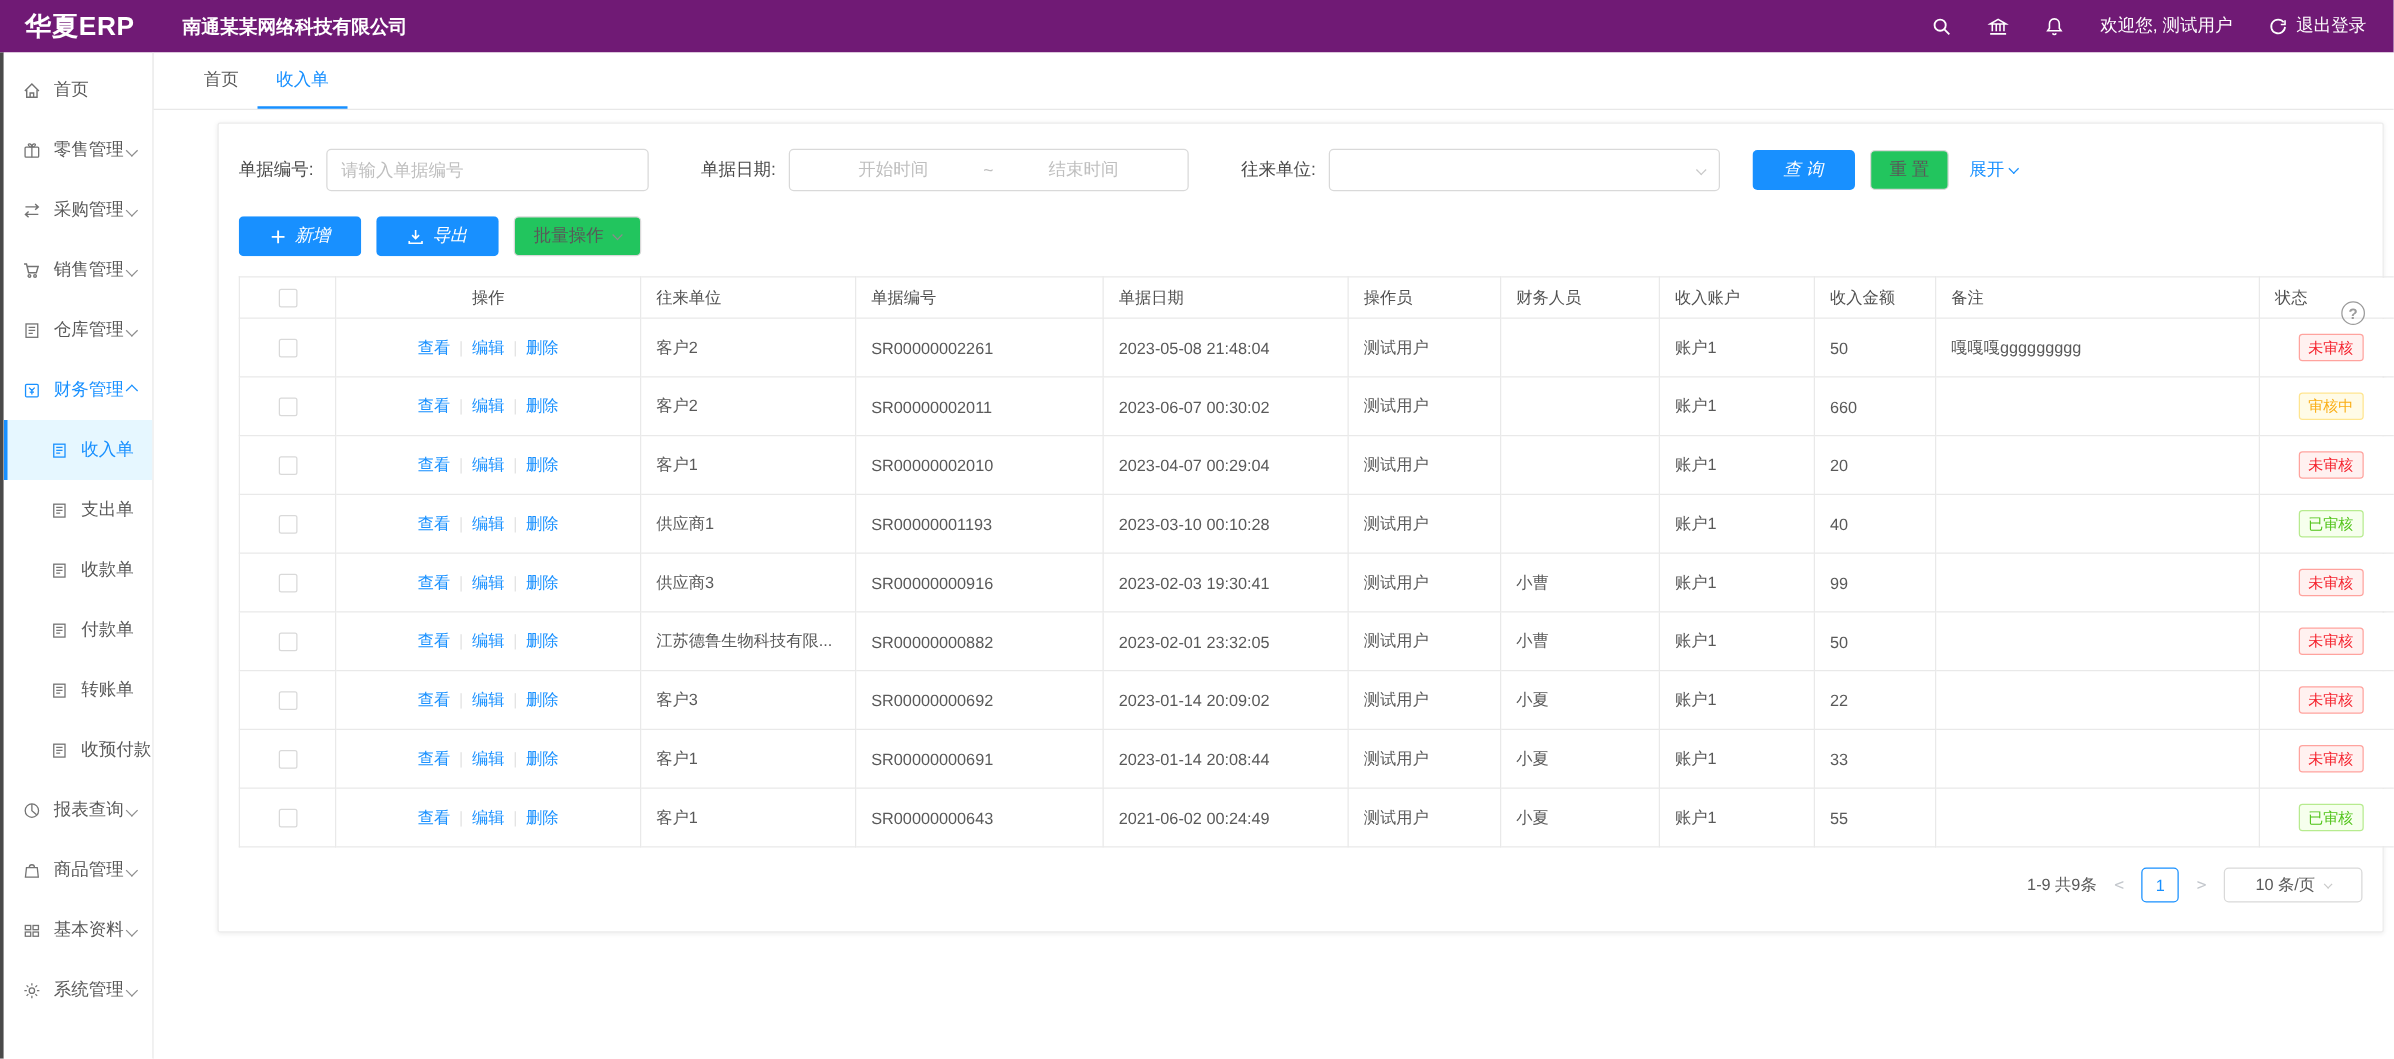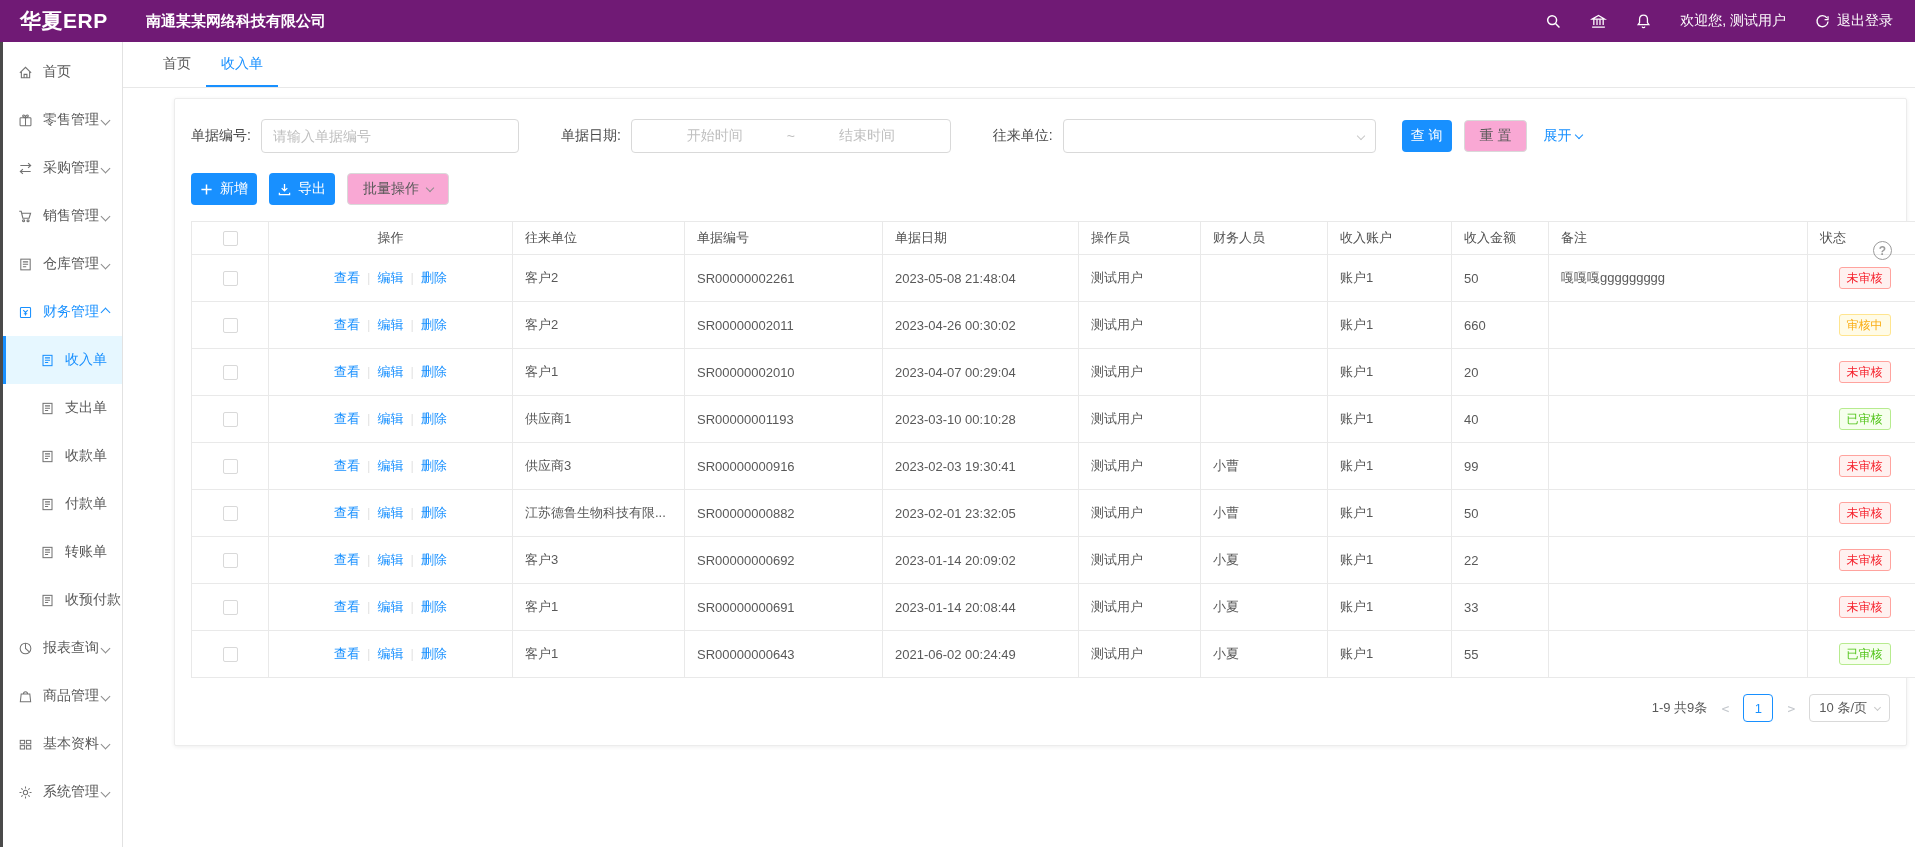--- a/index.html
+++ b/index.html
@@ -45,22 +45,22 @@
   
   .filter-row { display:flex; align-items:center; font-size:14px; color:#4a4a4a; }
   .f-label { margin-right:10px; white-space:nowrap; }
   .f-input { width:258px; height:34px; border:1px solid #d9d9d9; border-radius:4px; padding:0 11px; font-size:14px; color:#595959; outline:none; }
   .f-input::placeholder { color:#bfbfbf; }
   .date-range { width:320px; height:34px; border:1px solid #d9d9d9; border-radius:4px; display:flex; align-items:center; justify-content:center; gap:44px; color:#bfbfbf; font-size:14px; cursor:text; }
   .f-select { width:313px; height:34px; border:1px solid #d9d9d9; border-radius:4px; display:flex; align-items:center; cursor:pointer; padding:0 11px; }
   .f-select .chev { margin-left:auto; border-color:#c9c9c9; width:6px; height:6px; }
   .gap40 { width:42px; } .gap24 { width:26px; }
   .btn { height:32px; border-radius:4px; font-size:14px; display:inline-flex; align-items:center; justify-content:center; cursor:pointer; border:1px solid transparent; white-space:nowrap; }
-  .btn-primary { background:#1890ff; color:#fff; padding:0 8px; }
-  .btn-plain { background:#f9a8d4; border-color:#d9d9d9; color:#595959; padding:0 15px; }
+  .btn-primary { background:#1890ff; color:#fff; padding:0 24px;font-style:italic; }
+  .btn-plain { background:#22c55e; border-color:#d9d9d9; color:#595959; padding:0 15px; }
   .expand-link { color:#1890ff; margin-left:16px; display:inline-flex; align-items:center; gap:5px; cursor:pointer; }
   .expand-link .chev { border-color:#1890ff; width:6px; height:6px; margin-top:-3px; }
 
   
   .toolbar { display:flex; align-items:center; margin-top:20px; gap:12px; }
   .btn .bicon { margin-right:7px; display:inline-flex; width:13px; height:13px; }
   .btn .bicon svg { width:100%; height:100%; }
   .btn-plain .chev { margin-left:8px; width:6px; height:6px; border-color:#8c8c8c; margin-top:-2px; }
   .help-circle { position:absolute; right:14px; top:142px; width:19px; height:19px; border-radius:50%; border:1.6px solid #9b9b9b; color:#9b9b9b; font-size:12px; font-weight:700; display:flex; align-items:center; justify-content:center; cursor:pointer; }
 
@@ -72,21 +72,21 @@
   .col-check, .col-action { text-align:center; }
   .checkbox { width:15px; height:15px; border:1px solid #d9d9d9; border-radius:2px; background:#fff; display:inline-block; vertical-align:middle; cursor:pointer; }
   .act-link { color:#1890ff; cursor:pointer; }
   .act-sep { color:#e4e4e4; margin:0 7px; }
   .badge { display:inline-block; padding:2px 7px; font-size:12px; border-radius:3px; border:1px solid; line-height:1.4; }
 
   
   .pager { display:flex; align-items:center; justify-content:flex-end; gap:10px; margin-top:16px; font-size:13px; color:#595959; }
   .pg-arrow { color:#c3c7cc; font-size:13px; width:16px; text-align:center; cursor:pointer; font-family:"DejaVu Sans Mono",monospace; }
   .pg-page { min-width:30px; height:28px; border:1px solid #1890ff; color:#1890ff; border-radius:4px; display:flex; align-items:center; justify-content:center; cursor:pointer; }
-  .pg-size { height:28px; border:1px solid #d9d9d9; border-radius:4px; padding:0 9px; display:flex; align-items:center; gap:8px; color:#595959; cursor:pointer; }
+  .pg-size { height:28px; border:1px solid #d9d9d9; border-radius:4px; padding:0 24px; display:flex; align-items:center; gap:8px; color:#595959; cursor:pointer; }
   .pg-size .chev { width:5px; height:5px; border-color:#c9c9c9; margin-top:-2px; }
 </style>
 </head>
 <body>
 
 <div class="app">
 
   <div class="topbar">
     <div class="logo">华夏ERP</div>
     <div class="company">南通某某网络科技有限公司</div>
@@ -349,21 +349,21 @@
                   <td>账户1</td>
                   <td>50</td>
                   <td>嘎嘎嘎ggggggggg</td>
                   <td style="text-align:center"><span class="badge" style="color:#f5222d;background:#fff1f0;border-color:#ffa39e">未审核</span></td>
                 </tr>
                 <tr>
                   <td class="col-check"><span class="checkbox"></span></td>
                   <td class="col-action"><span class="act-link">查看</span><span class="act-sep">|</span><span class="act-link">编辑</span><span class="act-sep">|</span><span class="act-link">删除</span></td>
                   <td title="客户2">客户2</td>
                   <td>SR00000002011</td>
-                  <td>2023-04-26 00:30:02</td>
+                  <td>2023-06-07 00:30:02</td>
                   <td>测试用户</td>
                   <td></td>
                   <td>账户1</td>
                   <td>660</td>
                   <td></td>
                   <td style="text-align:center"><span class="badge" style="color:#faad14;background:#fffbe6;border-color:#ffe58f">审核中</span></td>
                 </tr>
                 <tr>
                   <td class="col-check"><span class="checkbox"></span></td>
                   <td class="col-action"><span class="act-link">查看</span><span class="act-sep">|</span><span class="act-link">编辑</span><span class="act-sep">|</span><span class="act-link">删除</span></td>

